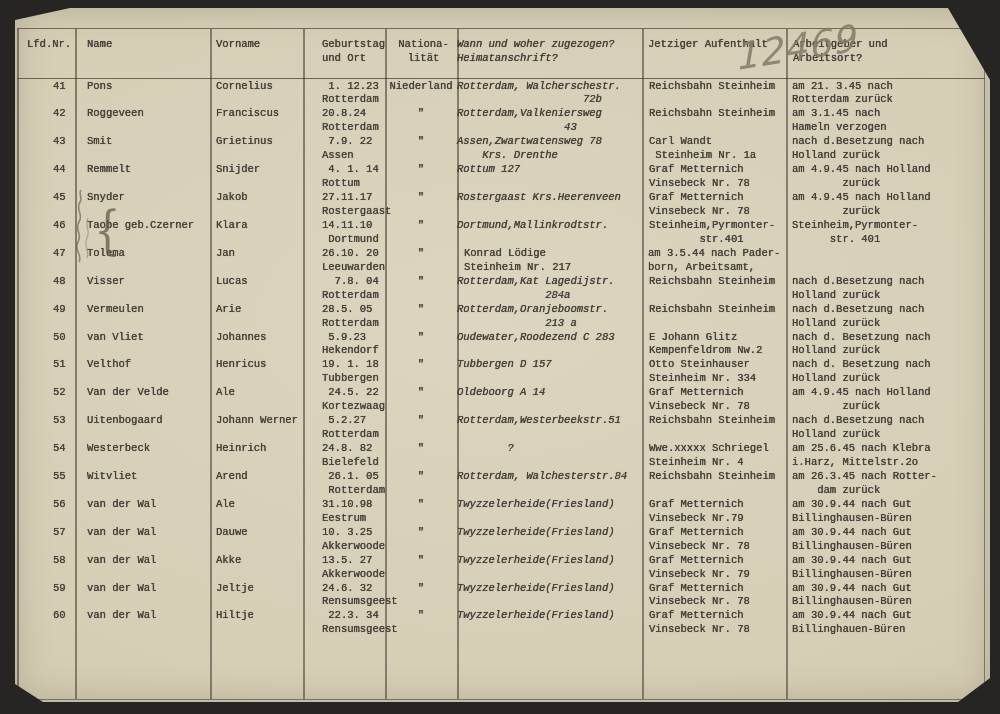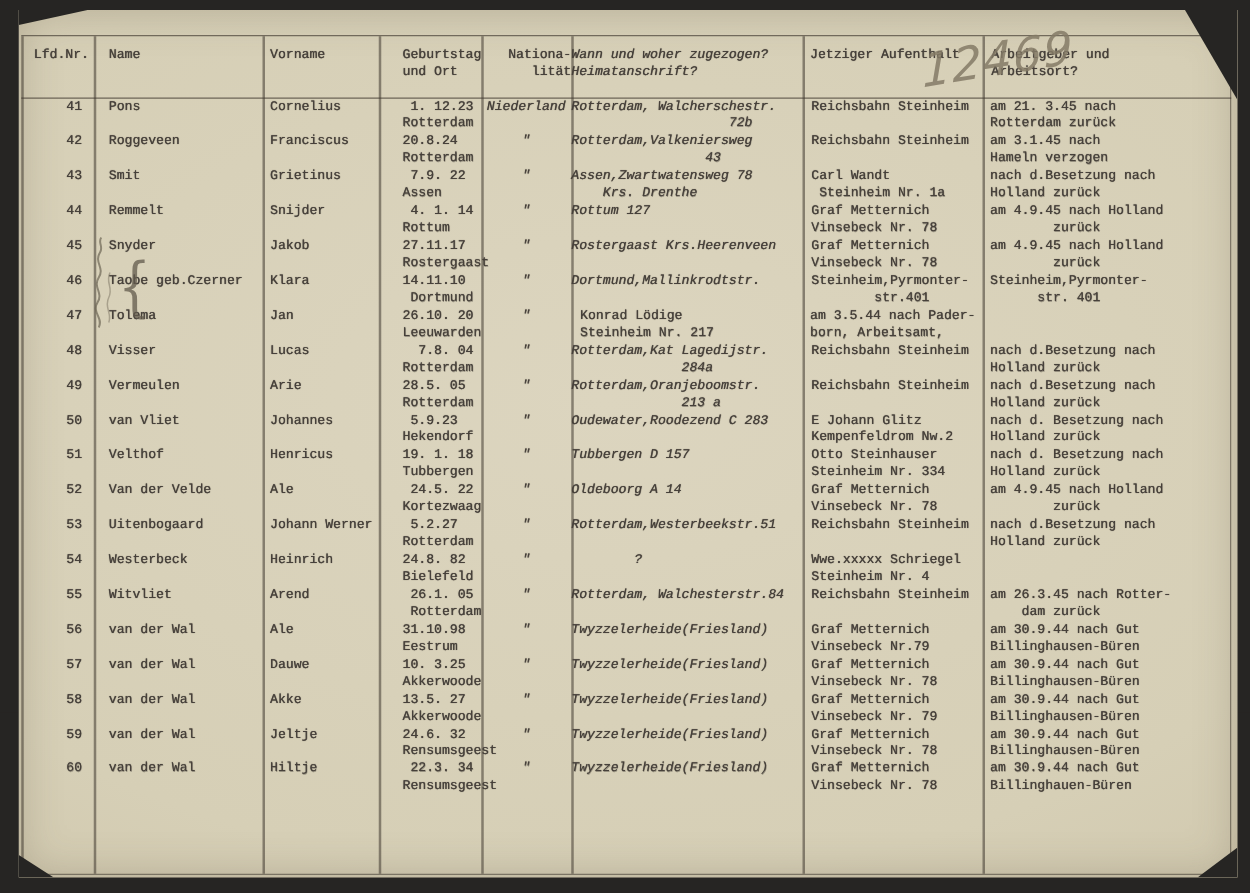--- a/index.html
+++ b/index.html
@@ -46,21 +46,21 @@
   }
   .cell{
     font-size:10.5px;line-height:13.9px;white-space:pre;padding-top:.5px;
     color:#46403a;text-shadow:0 0 .7px rgba(70,64,58,.88),.3px .3px .4px rgba(70,64,58,.4);
     overflow:visible;
   }
   .pad-lfd{padding-left:36px;}   .hpad-lfd{padding-left:10px;}
   .pad-name{padding-left:12px;}
   .pad-vorname{padding-left:6px;}
   .pad-geb{padding-left:19px;}
-  .pad-nat{text-align:center;font-style:italic;}   .hpad-nat{padding-left:5px;text-align:right;}
+  .pad-nat{text-align:center;}   .hpad-nat{padding-left:5px;text-align:center;}
   .pad-herkunft{font-style:italic;}
   .pad-arbeitgeber{padding-left:7px;}
   .pad-aufenthalt{padding-left:6px;}
 
   .hw-number{
     position:absolute;left:722px;top:18px;
     font-family:"DejaVu Sans",sans-serif;font-style:italic;font-weight:300;
     font-size:37px;color:rgba(132,122,102,.85);
     transform:rotate(-9deg) skewX(-8deg);
     letter-spacing:1px;pointer-events:none;
@@ -276,20 +276,22 @@
           <div class="row">
             <div class="cell pad-lfd">54</div>
             <div class="cell pad-name">Westerbeck</div>
             <div class="cell pad-vorname">Heinrich</div>
             <div class="cell pad-geb">24.8. 82
 Bielefeld</div>
             <div class="cell pad-nat">"</div>
             <div class="cell pad-herkunft">        ?</div>
             <div class="cell pad-arbeitgeber">Wwe.xxxxx Schriegel
 Steinheim Nr. 4</div>
+            <div class="cell pad-aufenthalt">am 25.6.45 nach Klebra
+i.Harz, Mittelstr.2o</div>
           </div>
           <div class="row">
             <div class="cell pad-lfd">55</div>
             <div class="cell pad-name">Witvliet</div>
             <div class="cell pad-vorname">Arend</div>
             <div class="cell pad-geb"> 26.1. 05
  Rotterdam</div>
             <div class="cell pad-nat">"</div>
             <div class="cell pad-herkunft">Rotterdam, Walchesterstr.84</div>
             <div class="cell pad-arbeitgeber">Reichsbahn Steinheim</div>

